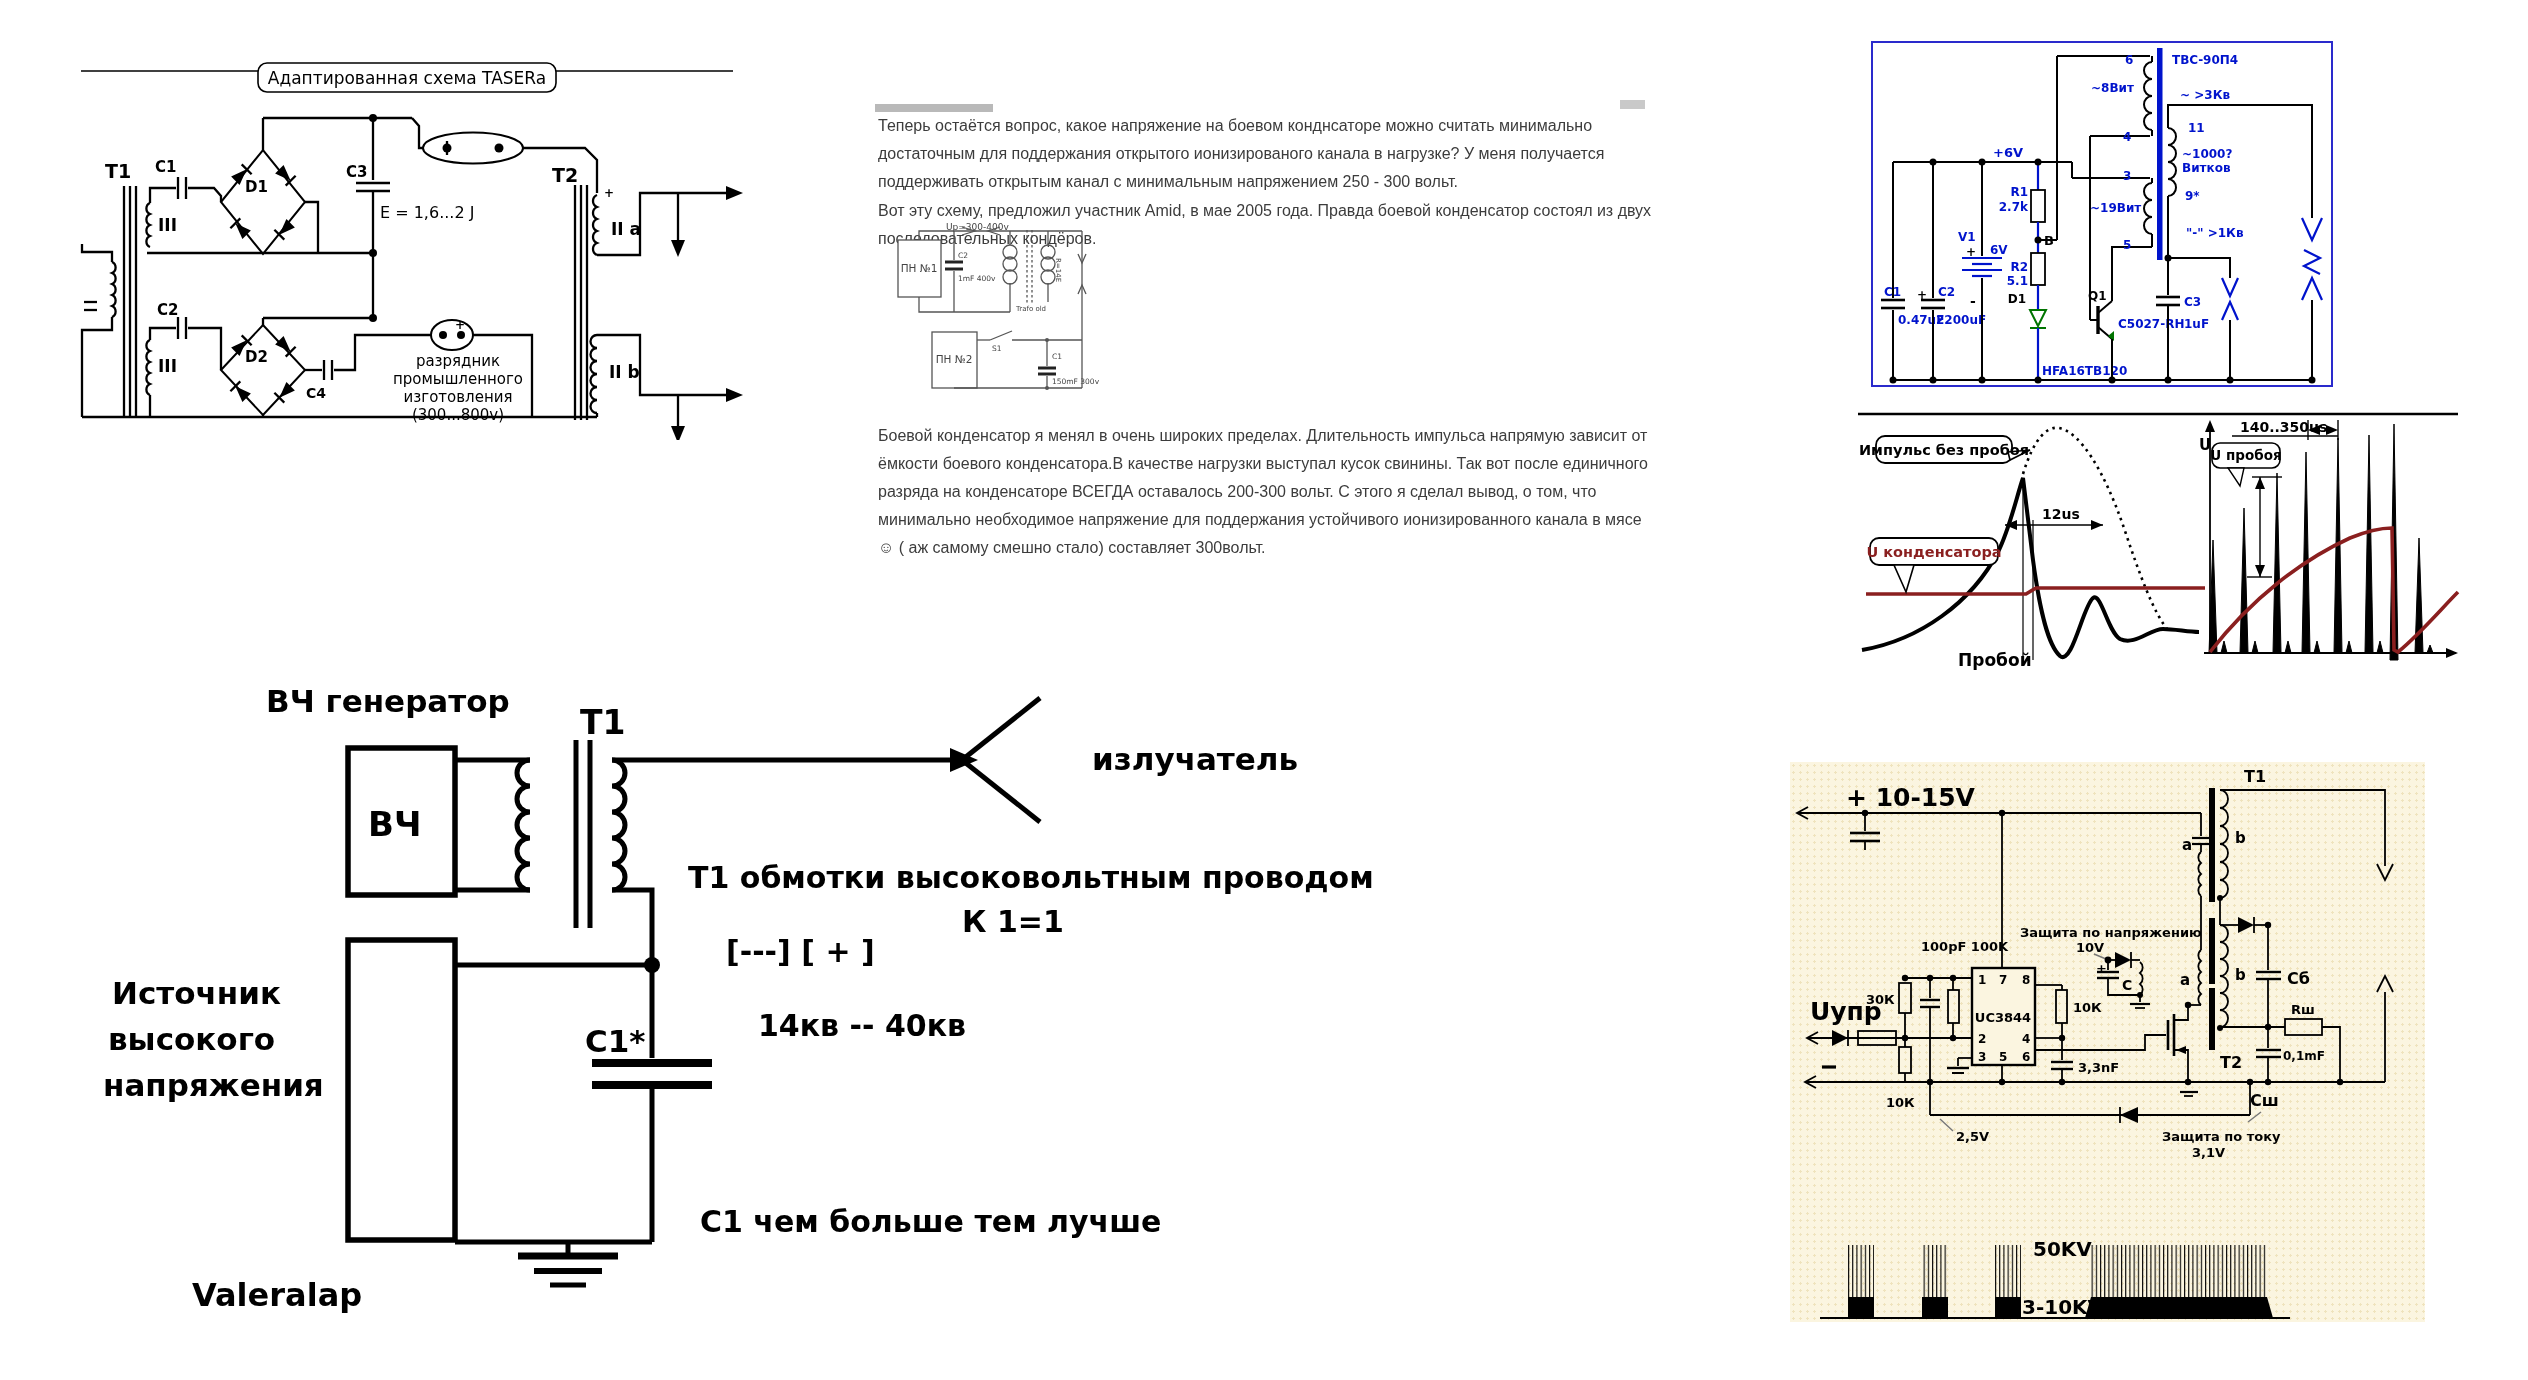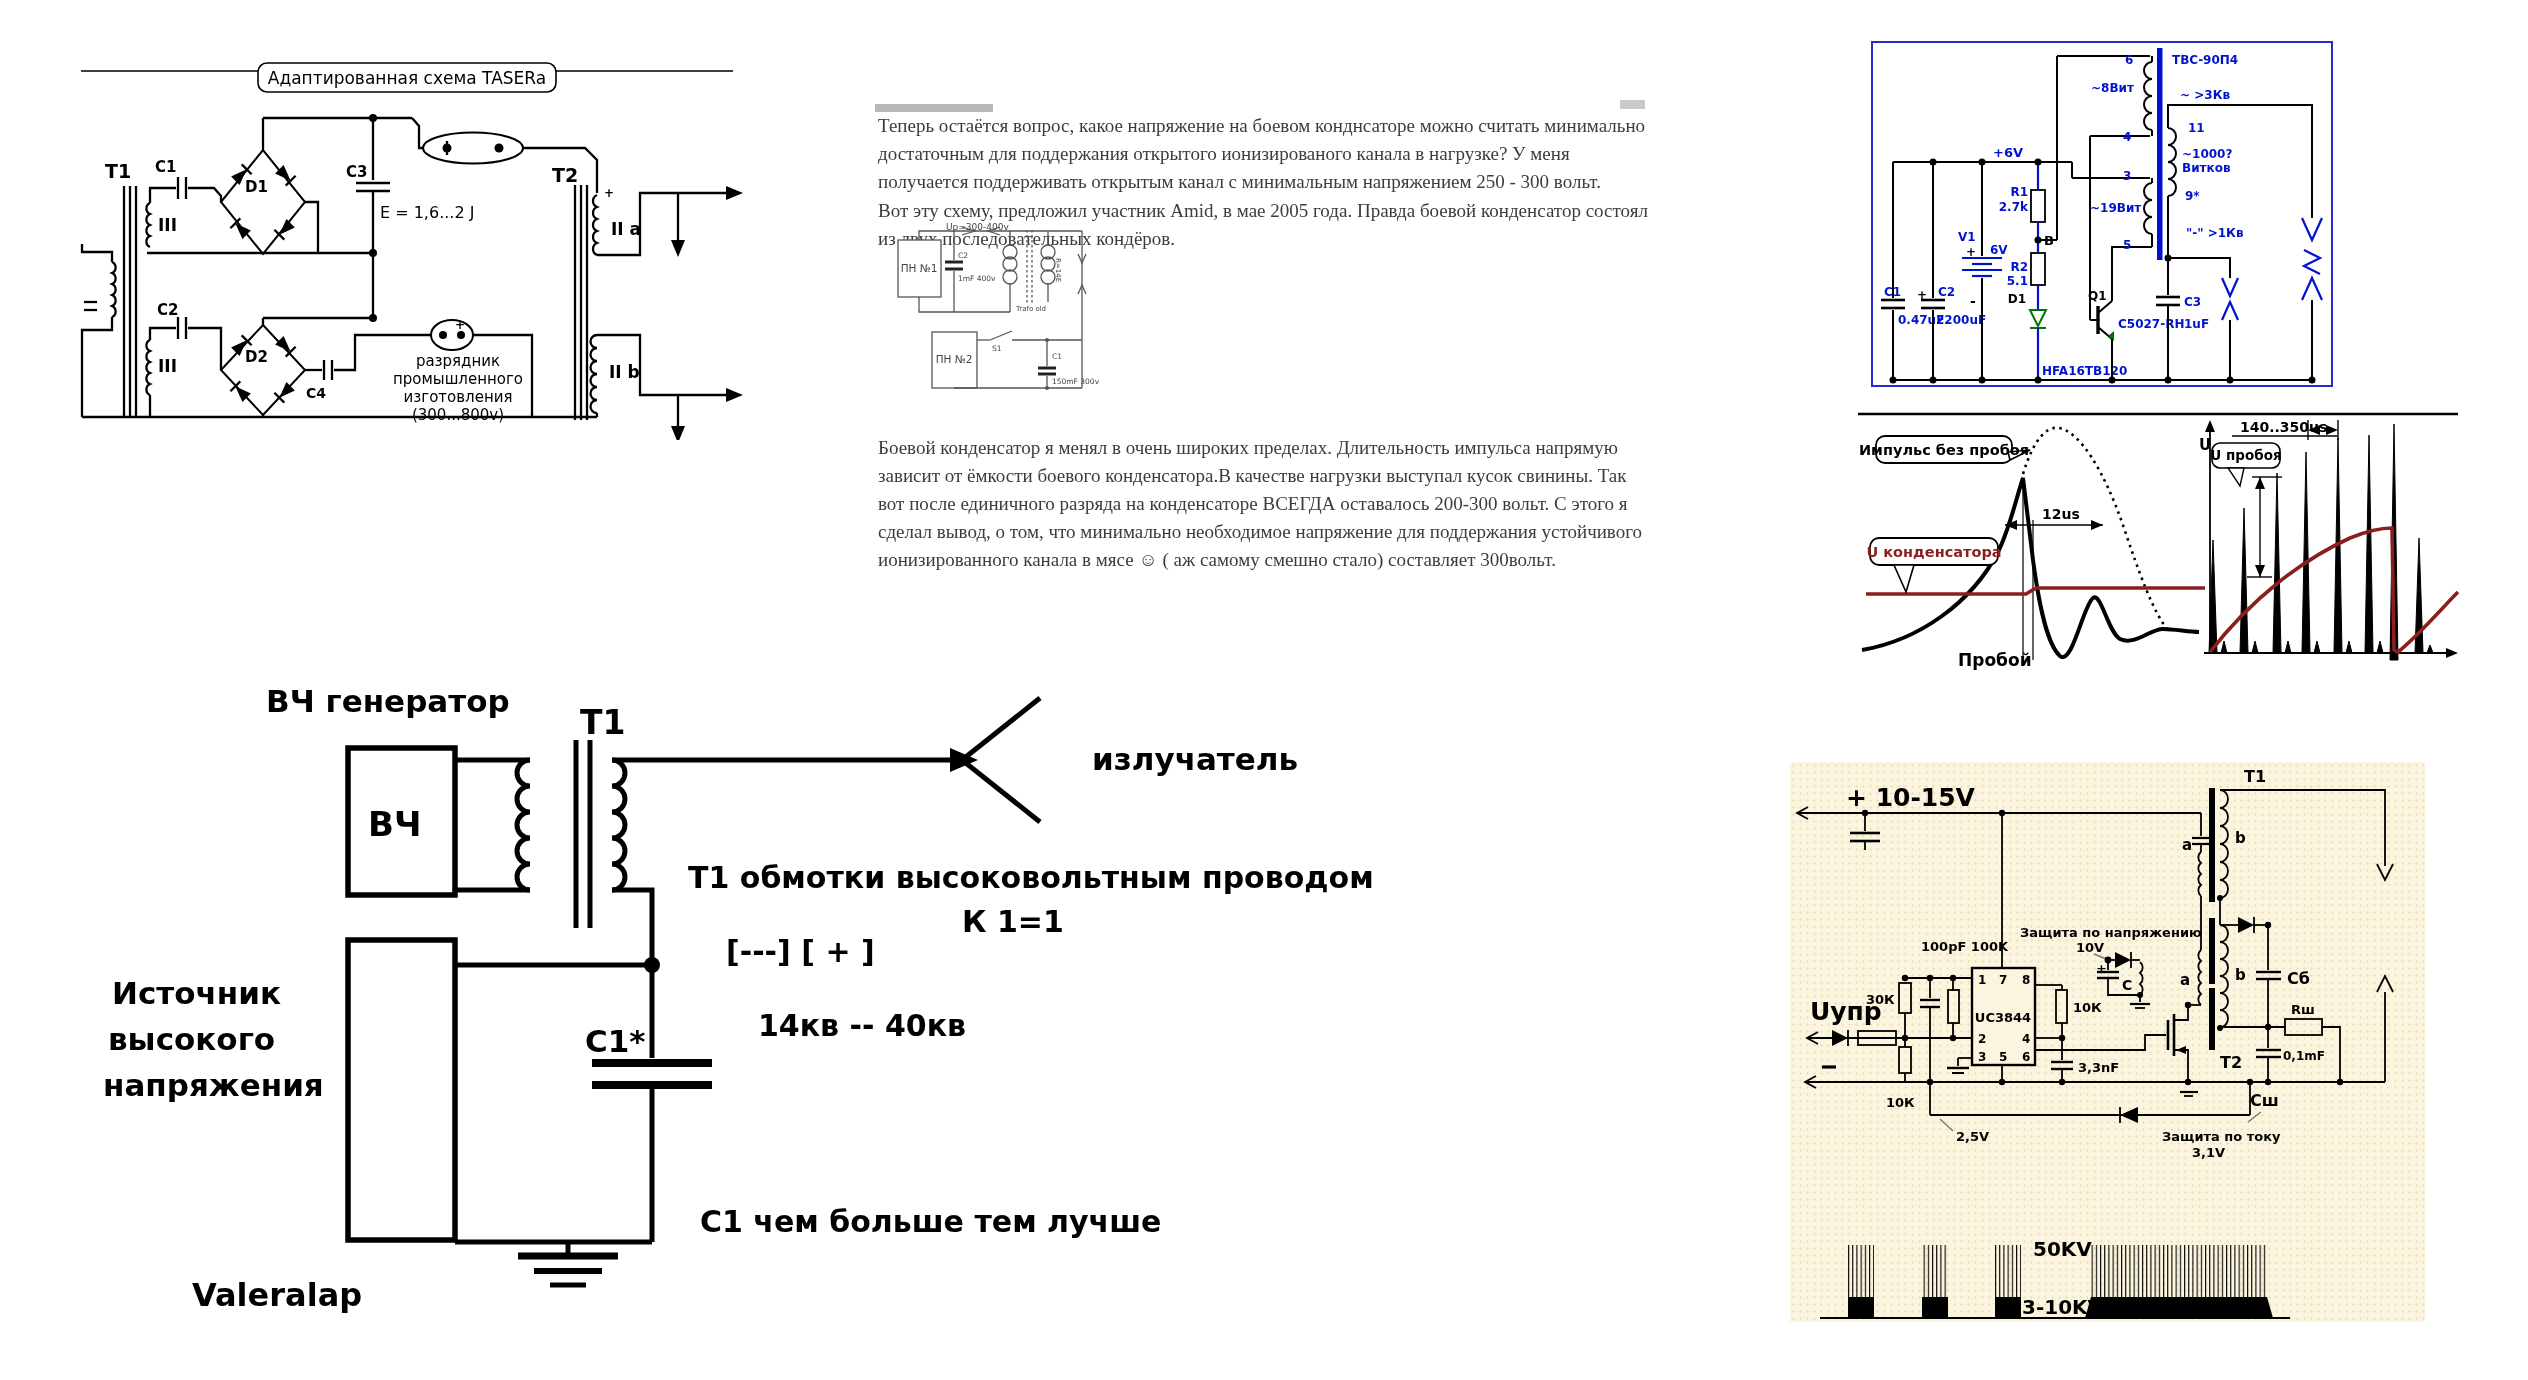--- a/index.html
+++ b/index.html
@@ -1,20 +1,20 @@
 <!DOCTYPE html>
 <html><head>
 <meta charset="utf-8">
 <style>
   html,body{margin:0;padding:0;background:#fff;}
   #canvas{position:relative;width:2528px;height:1380px;background:#fff;overflow:hidden;
           font-family:"DejaVu Sans",sans-serif;}
   .abs{position:absolute;}
   
-  .forum{font-family:Liberation Serif, serif;font-size:19px;line-height:28px;color:#3c3c3c;width:775px;}
+  .forum{font-family:Liberation Sans, sans-serif;font-size:16px;line-height:28px;color:#3c3c3c;width:775px;}
   .forum p{margin:0 0 1px 0;}
   .smudge{background:#b9b9b9;}
   
   text{font-family:"DejaVu Sans",sans-serif;}
   .sa{fill:#000;}
   .sab{fill:#000;font-weight:bold;}
   .blu{fill:#0013cc;font-weight:bold;}
   .mar{fill:#8a1f1f;font-weight:bold;}
   .gry{fill:#444;}
   
@@ -244,21 +244,21 @@
     <line x1="1038" y1="368" x2="1056" y2="368" stroke="#222" stroke-width="3"></line>
     <line x1="1038" y1="374" x2="1056" y2="374" stroke="#222" stroke-width="3"></line>
     <line class="wM" x1="1047" y1="376" x2="1047" y2="388"></line>
     <text x="1052" y="359" font-size="7.5" class="gry">C1</text>
     <text x="1052" y="384" font-size="7.5" class="gry">150mF 300v</text>
     <line class="wM" x1="954" y1="388" x2="1082" y2="388"></line>
     <circle cx="1047" cy="388" r="2" fill="#555"></circle>
   </g>
 </svg>
 
-<div class="abs forum" style="left:878px;top:434px">
+<div class="abs forum" style="left:878px;top:422px">
   <p>Боевой конденсатор я менял в очень широких пределах. Длительность импульса напрямую зависит от ёмкости боевого конденсатора.В качестве нагрузки выступал кусок свинины. Так вот после единичного разряда на конденсаторе ВСЕГДА оставалось 200-300 вольт. С этого я сделал вывод, о том, что минимально необходимое напряжение для поддержания устойчивого ионизированного канала в мясе ☺ ( аж самому смешно стало) составляет 300вольт.</p>
 </div>
 
 <svg class="abs" style="left:1860px;top:20px" width="480" height="375" viewBox="1860 20 480 375">
   <rect x="1872" y="42" width="460" height="344" fill="#fff" stroke="#2a2acc" stroke-width="2"></rect>
   <g>
     <line class="wB" x1="1893" y1="162" x2="2072" y2="162"></line>
     <line class="wB" x1="1893" y1="380" x2="2312" y2="380"></line>
     <text x="1993" y="157" font-size="13" class="blu">+6V</text>
   </g>

